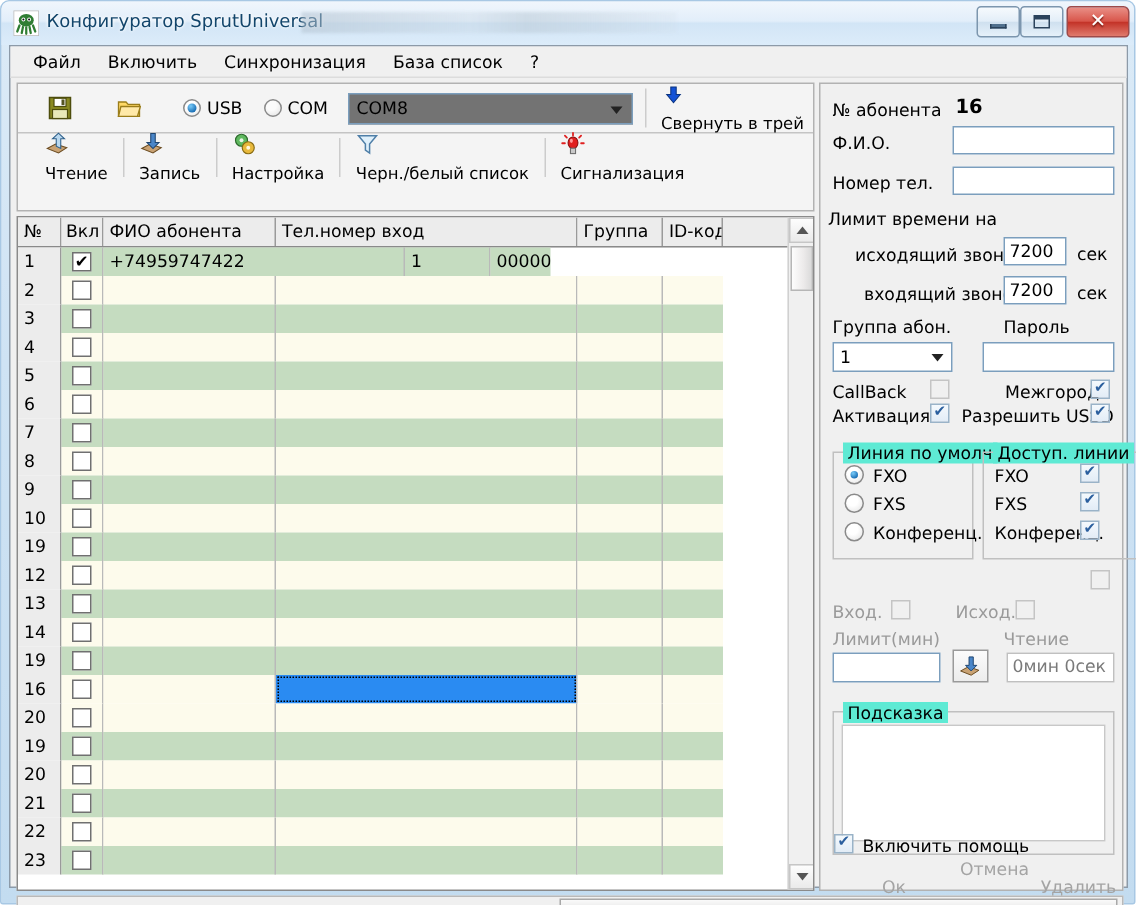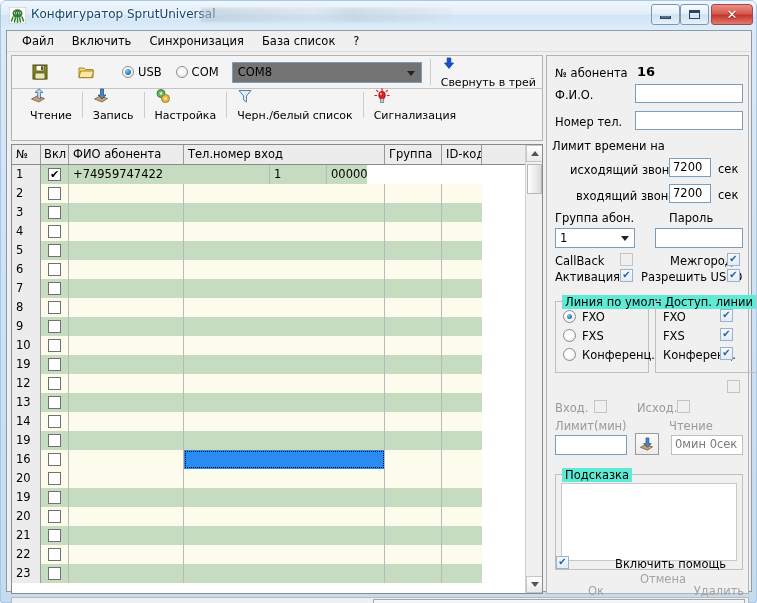--- a/index.html
+++ b/index.html
@@ -707,21 +707,21 @@
         </span>
       </div>
       <div class="tbox dis" style="left:124px; top:379px; width:72px; height:20px; color:#7a7a7a;">0мин 0сек</div>
 
       <div class="gbox" style="left:8px; top:418px; width:188px; height:96px;">
         <div class="gbox-title">Подсказка</div>
         <div class="tbox" style="left:5px; top:8px; width:176px; height:78px; border:1px solid #c8c8c8; white-space:normal;"></div>
       </div>
 
       <div class="chk on" style="left:9px; top:500px;"></div>
-      <div class="lbl" style="left:28px; top:501px;margin-left:40px;">Включить помощь</div>
+      <div class="lbl" style="left:28px; top:501px;">Включить помощь</div>
 
       <div class="dlgbtn" style="left:24px; top:528px; width:50px;">Ок</div>
       <div class="dlgbtn" style="left:83px; top:516px; width:56px;text-align:right;">Отмена</div>
       <div class="dlgbtn" style="left:145px; top:528px; width:54px;">Удалить</div>
     </div>
 
   </div>
 </div>
 
 </body></html>

